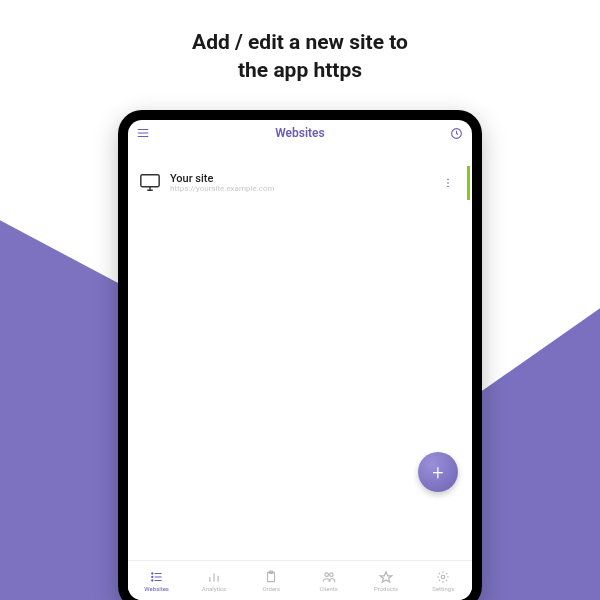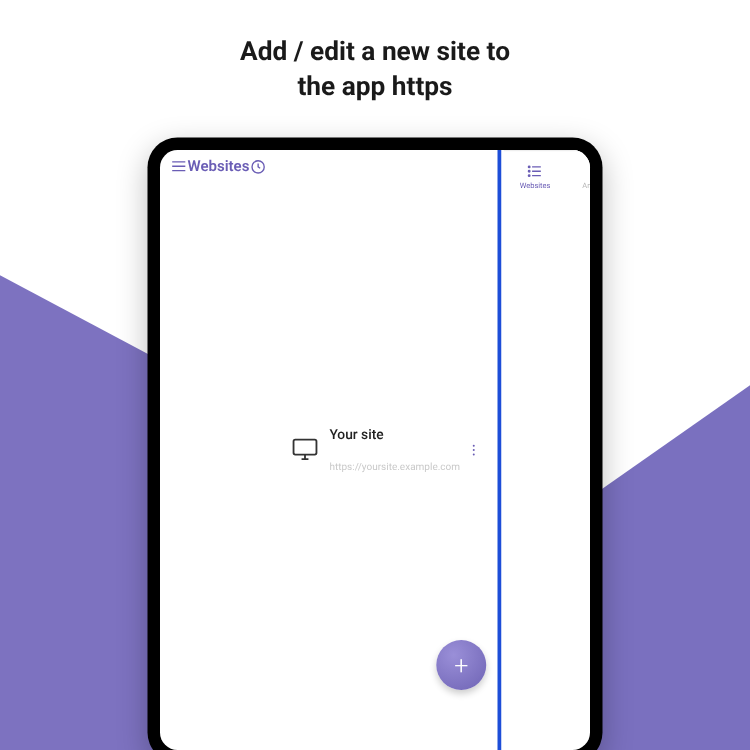--- a/index.html
+++ b/index.html
@@ -58,23 +58,24 @@
     z-index: 3;
     box-shadow: 0 8px 24px rgba(0,0,0,0.25);
   }
 
   .screen {
     width: 100%;
     height: 100%;
     background: #ffffff;
     border-radius: 14px;
     display: flex;
-    flex-direction: row;
+    flex-direction: column;
     overflow: hidden;
     position: relative;
+    gap: 20px;
   }
 
   
   .topbar {
     height: 26px;
     display: flex;
     align-items: center;
     justify-content: space-between;
     padding: 0 8px;
   }
@@ -90,32 +91,32 @@
     font-size: 12px;
     font-weight: 600;
     color: #6a5db5;
   }
 
   
   .site-row {
     display: flex;
     align-items: center;
     padding: 6px 10px 6px 10px;
-    border-right: 3px solid #1d4ed8;
+    border-right: 3px solid #84cc16;
     margin-right: 2px;
   }
   .monitor-icon {
     width: 24px;
     height: 22px;
     margin-right: 8px;
     color: #333;
   }
   .site-text { flex: 1; }
   .site-name { font-size: 11px; color: #222; font-weight: 500; line-height: 1.1; }
-  .site-url { font-size: 8px; color: #c9c9c9; line-height: 1.1; margin-top: 16px; }
+  .site-url { font-size: 8px; color: #c9c9c9; line-height: 1.1; }
   .kebab-icon {
     width: 14px;
     height: 18px;
     color: #6a5db5;
     display: flex;
     align-items: center;
     justify-content: center;
     margin-left: 4px;
     margin-right: 2px;
   }

